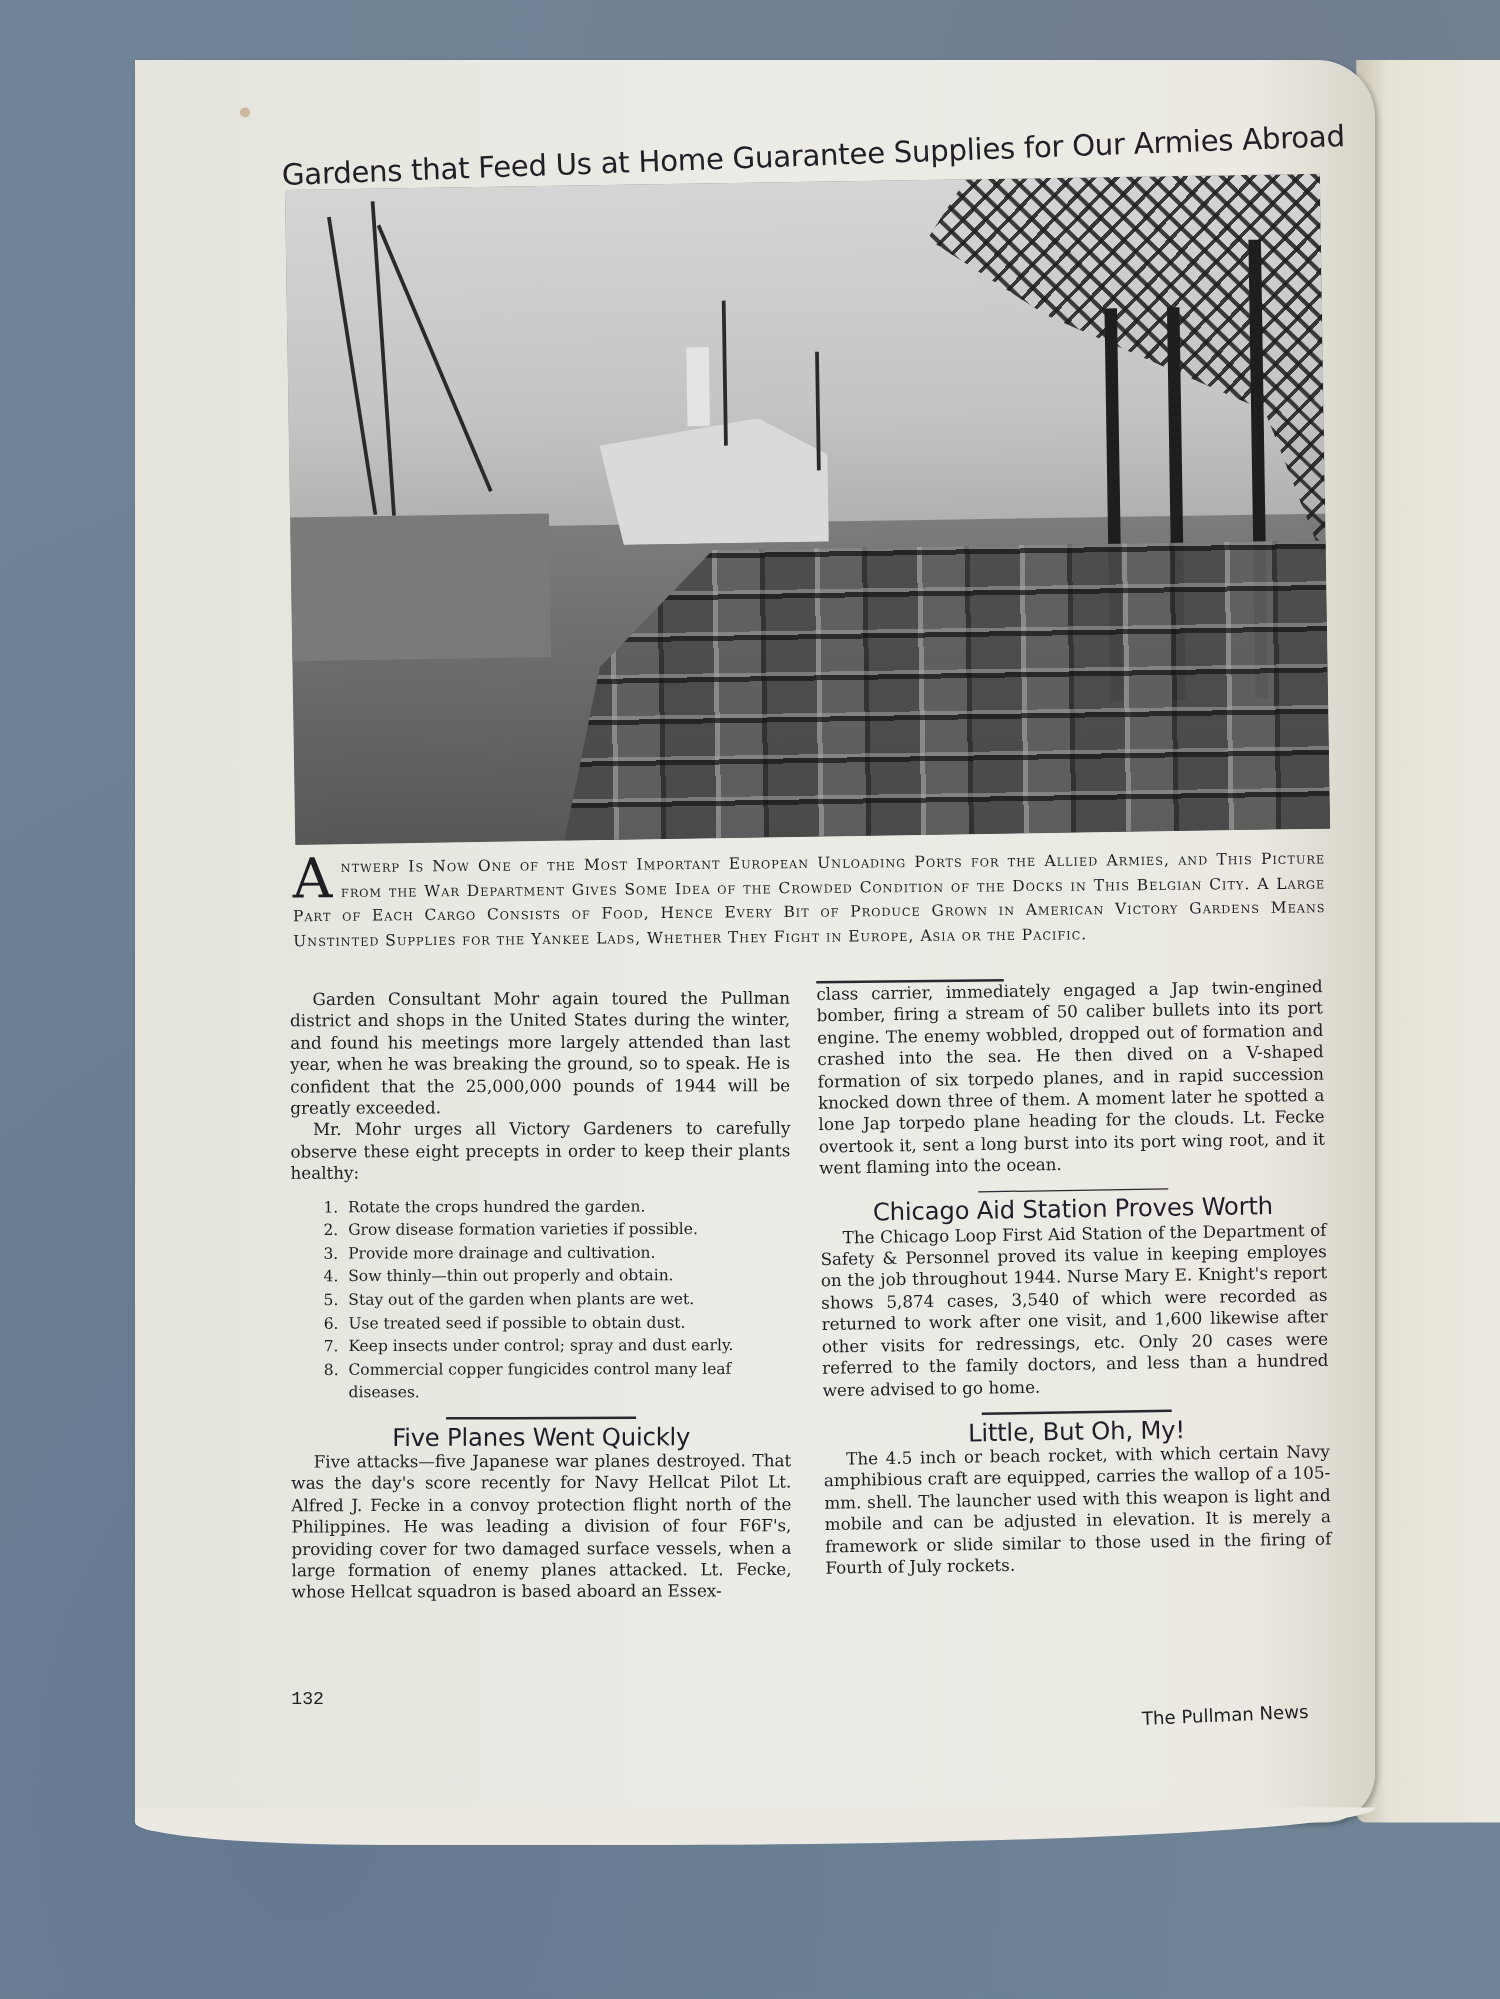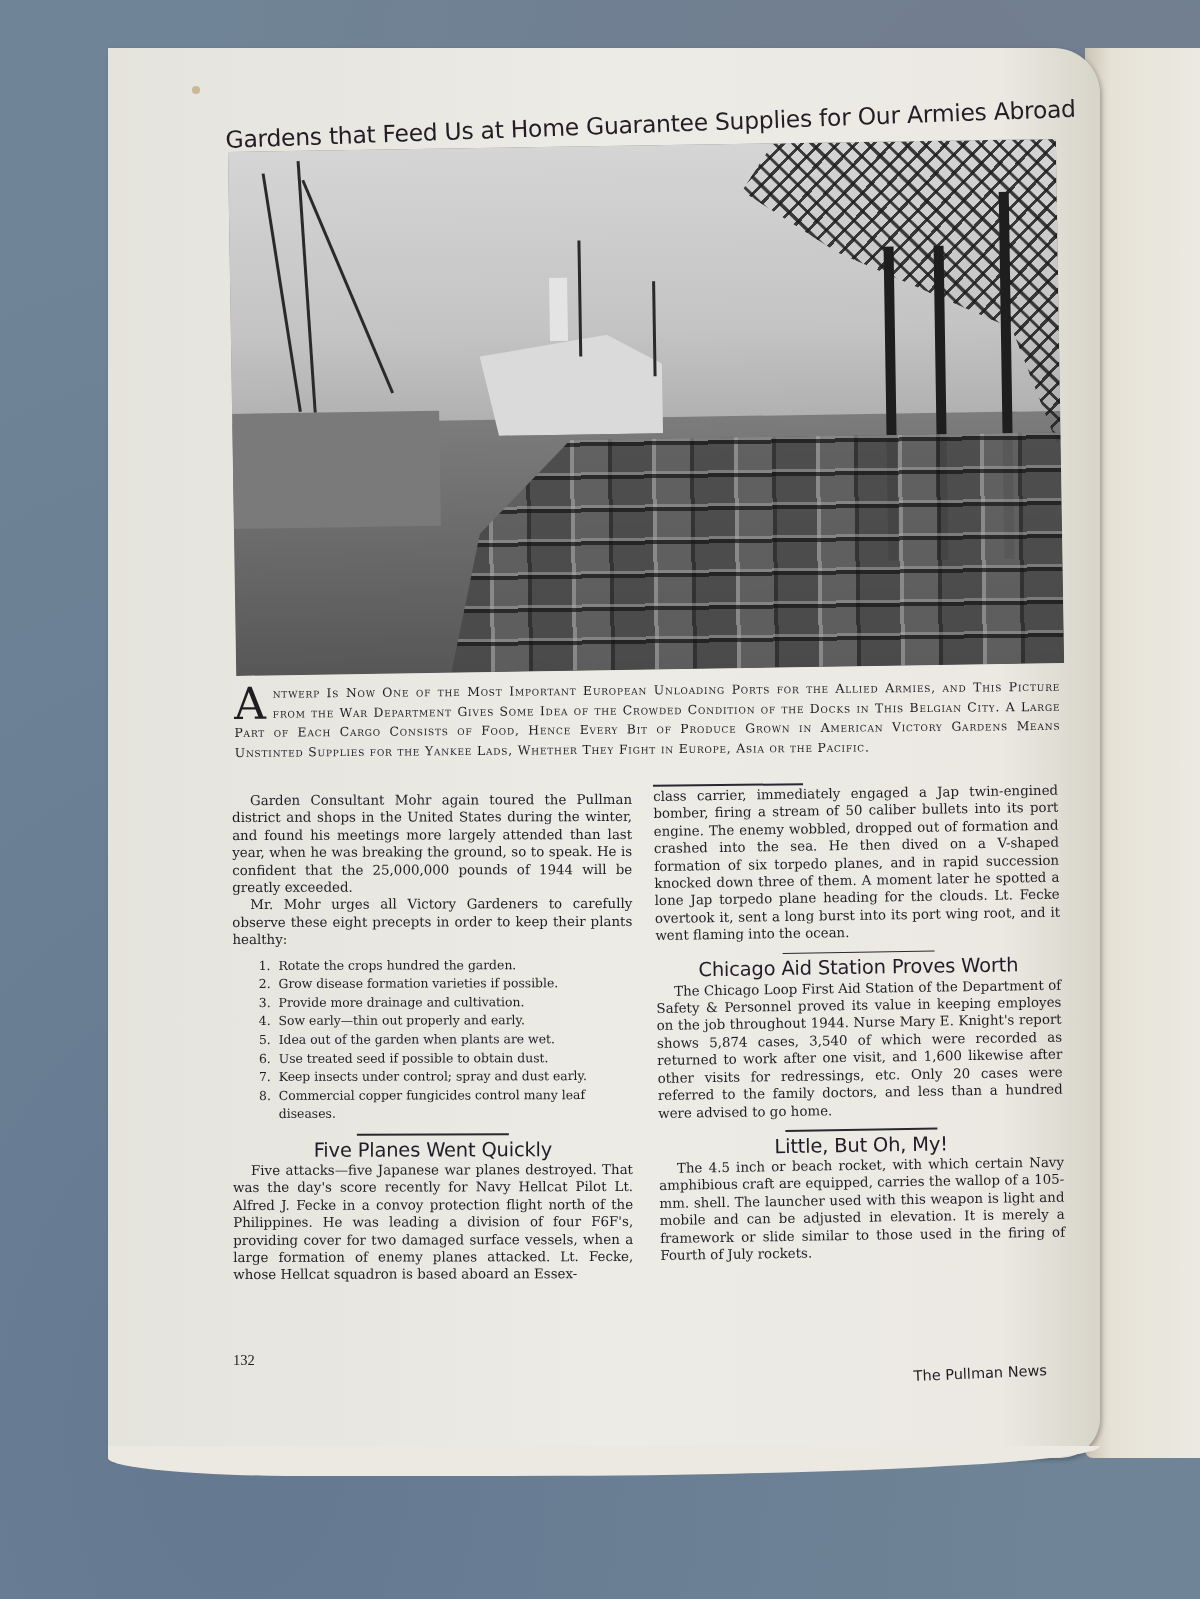--- a/index.html
+++ b/index.html
@@ -74,21 +74,21 @@
   }
   .col-left { left: 124px; top: 744px; width: 400px; transform: rotate(-0.15deg); transform-origin: left top; }
   .col-right { left: 545px; top: 740px; width: 405px; transform: rotate(-0.9deg); transform-origin: left top; }
   .col-left p, .col-right p { margin: 0; text-indent: 18px; }
   .col-left p.cont, .col-right p.cont { text-indent: 0; }
   .top-rule-right { position: absolute; left: 545px; top: 736px; width: 150px; height: 1.5px; background: #2b2730; transform: rotate(-0.6deg); }
   ol.precepts { margin: 8px 0 6px 0; padding-left: 42px; font-family: "DejaVu Serif", serif; font-size: 12.4px; line-height: 18.6px; }
   ol.precepts li { padding-left: 4px; text-align: left; }
   .subhead { font-family: "DejaVu Sans", sans-serif; font-size: 19.5px; text-align: center; margin: 2px 0 3px 0; letter-spacing: -0.2px; color: #211c28; }
   .section-rule { width: 152px; height: 1.6px; background: #2b2730; margin: 10px auto 6px auto; }
-  .folio { position: absolute; left: 125px; top: 1304px; font-family: Liberation Serif, serif; font-size: 14.5px; }
+  .folio { position: absolute; left: 125px; top: 1304px; font-family: Liberation Mono, monospace; font-size: 14.5px; }
   .footer-title { position: absolute; left: 806px; top: 1320px; font-family: "DejaVu Sans", sans-serif; font-size: 14.5px; transform: rotate(-2.5deg); transform-origin: left bottom; white-space: nowrap; }
 </style>
 </head>
 <body>
 
 <div class="next-page"></div>
 
 <div class="page">
   <div class="spot"></div>
 
@@ -119,22 +119,22 @@
 
   <div class="top-rule-right"></div>
 
   <div class="col-left">
     <p>Garden Consultant Mohr again toured the Pullman district and shops in the United States during the winter, and found his meetings more largely attended than last year, when he was breaking the ground, so to speak. He is confident that the 25,000,000 pounds of 1944 will be greatly exceeded.</p>
     <p>Mr. Mohr urges all Victory Gardeners to carefully observe these eight precepts in order to keep their plants healthy:</p>
     <ol class="precepts">
       <li>Rotate the crops hundred the garden.</li>
       <li>Grow disease formation varieties if possible.</li>
       <li>Provide more drainage and cultivation.</li>
-      <li>Sow early—thin out properly and early.</li>
-      <li>Idea out of the garden when plants are wet.</li>
+      <li>Sow thinly—thin out properly and obtain.</li>
+      <li>Stay out of the garden when plants are wet.</li>
       <li>Use treated seed if possible to obtain dust.</li>
       <li>Keep insects under control; spray and dust early.</li>
       <li>Commercial copper fungicides control many leaf diseases.</li>
     </ol>
     <div class="section-rule"></div>
     <div class="subhead">Five Planes Went Quickly</div>
     <p>Five attacks—five Japanese war planes destroyed. That was the day's score recently for Navy Hellcat Pilot Lt. Alfred J. Fecke in a convoy protection flight north of the Philippines. He was leading a division of four F6F's, providing cover for two damaged surface vessels, when a large formation of enemy planes attacked. Lt. Fecke, whose Hellcat squadron is based aboard an Essex-</p>
   </div>
 
   <div class="col-right">

